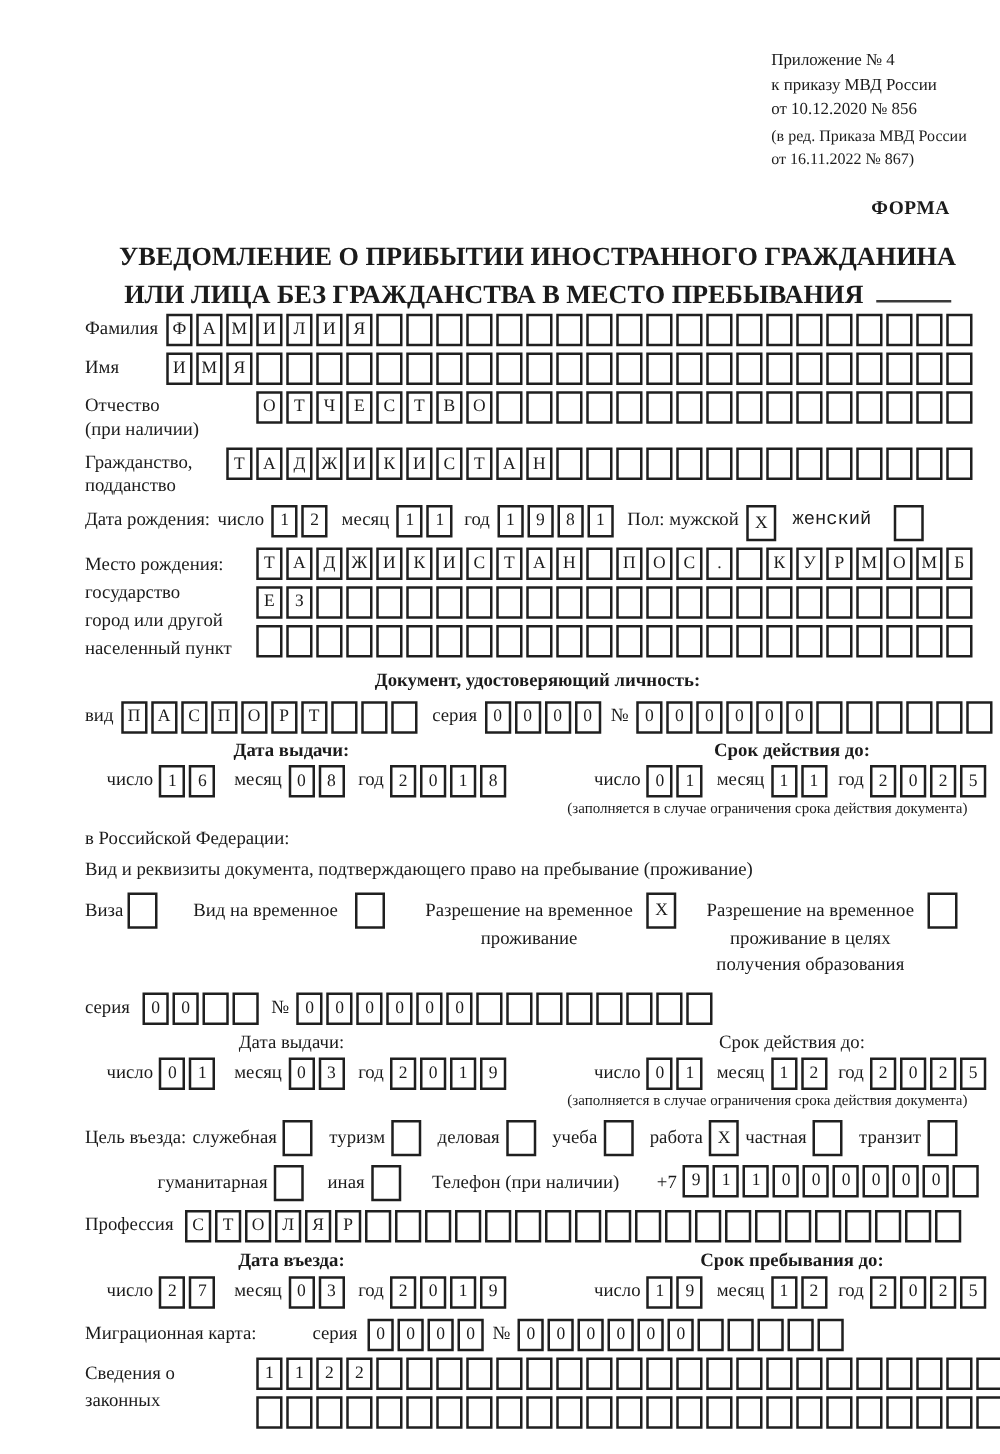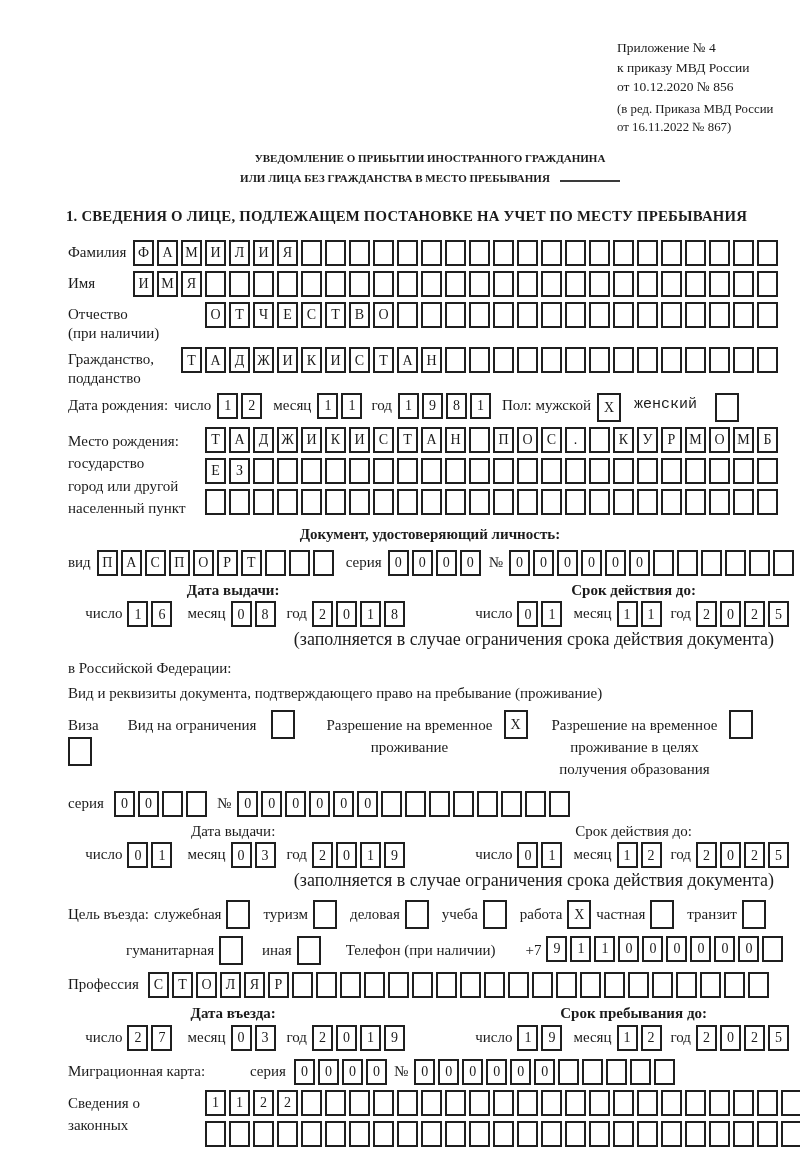--- a/index.html
+++ b/index.html
@@ -10,21 +10,21 @@
     padding:38px 8px 0 68px;
     font-family:"Liberation Serif","DejaVu Serif",serif;
     color:#1b1b1b;font-size:15px;line-height:1.25;
     background:#ffffff;
   }
   
   .appendix{margin-left:549px;width:190px;font-size:13.5px;line-height:1.45;}
   .appendix .amend{font-size:12.8px;margin-top:4px;line-height:1.4;}
   .forma{text-align:right;padding-right:32px;font-weight:bold;font-size:15.5px;margin-top:20px;letter-spacing:.5px;}
   
-  .title{text-align:center;font-weight:bold;font-size:11px;margin-top:14px;line-height:1.45;}
+  .title{text-align:center;font-weight:bold;font-size:21px;margin-top:14px;line-height:1.45;}
   .title-underline{display:inline-block;width:60px;border-bottom:2px solid #3a3a3a;height:14px;margin-left:10px;}
   .section-heading{font-weight:bold;font-size:14.8px;margin:20px 0 14px -2px;letter-spacing:.2px;}
   
   .row{display:flex;align-items:flex-start;margin-bottom:5px;}
   .lbl{flex:none;}
   .cells{display:flex;flex-wrap:nowrap;}
   .cell{
     flex:none;box-sizing:border-box;
     width:21px;height:26px;margin-right:3px;
     border:2px solid #1f1f1f;
@@ -44,21 +44,21 @@
   .w-reps{width:112px;}
   .inline-lbl{margin:3px 6px 0 0;}
   .mt3{margin-top:3px;}
   
   .dates-row{display:flex;margin-bottom:2px;justify-content:flex-end;}
   .date-group{display:flex;flex-direction:column;}
   .date-heading{text-align:center;font-weight:bold;margin-bottom:2px;}
   .date-heading.plain{font-weight:normal;}
   .date-line{display:flex;align-items:flex-start;}
   .date-line .t{margin:3px 5px 0 0;}
-  .note{font-size:18px;text-align:right;padding-right:18px;margin:-1px 0 8px 0;}
+  .note{font-size:12px;text-align:right;padding-right:18px;margin:-1px 0 8px 0;}
   
   .chkrow{display:flex;align-items:flex-start;margin:8px 0 10px 0;}
   .chkitem{display:flex;align-items:flex-start;}
   .chkitem .txt{margin:5px 8px 0 0;text-align:center;line-height:1.45;}
   .purpose-row{display:flex;align-items:flex-start;margin-bottom:7px;}
   .purpose-row .t{margin:5px 5px 0 0;}
   .purpose-row .chk{margin-right:10px;}
   .center-head{text-align:center;font-weight:bold;margin:4px 0 6px 0;}
   .plain-line{margin:6px 0 6px 0;}
 </style>
@@ -70,29 +70,29 @@
   <div class="appendix">
     <div>Приложение № 4</div>
     <div>к приказу МВД России</div>
     <div>от 10.12.2020 № 856</div>
     <div class="amend">
       <div>(в ред. Приказа МВД России</div>
       <div>от 16.11.2022 № 867)</div>
     </div>
   </div>
 
+  <div class="forma">ФОРМА</div>
 
   <div class="title">
     <div>УВЕДОМЛЕНИЕ О ПРИБЫТИИ ИНОСТРАННОГО ГРАЖДАНИНА</div>
     <div>
       <span>ИЛИ ЛИЦА БЕЗ ГРАЖДАНСТВА В МЕСТО ПРЕБЫВАНИЯ</span><span class="title-underline"></span>
     </div>
   </div>
 
-  <div class="section-heading">1. СВЕДЕНИЯ О ЛИЦЕ, ПОДЛЕЖАЩЕМ ПОСТАНОВКЕ НА УЧЕТ ПО МЕСТУ ПРЕБЫВАНИЯ</div>
 
   <div class="row">
     <div class="lbl w-name mt3">Фамилия</div>
     <div class="cells">
         <span class="cell">Ф</span>
         <span class="cell">А</span>
         <span class="cell">М</span>
         <span class="cell">И</span>
         <span class="cell">Л</span>
         <span class="cell">И</span>
@@ -423,28 +423,28 @@
           </div>
       </div>
     </div>
   </div>
   <div class="note">(заполняется в случае ограничения срока действия документа)</div>
 
   <div class="plain-line">в Российской Федерации:</div>
   <div class="plain-line">Вид и реквизиты документа, подтверждающего право на пребывание (проживание)</div>
 
   <div class="chkrow">
-    <div class="chkitem" style="margin-right:26px;flex-direction:column;">
+    <div class="chkitem" style="margin-right:26px;">
       <span class="txt" style="margin-right:3px;">Виза</span>
       <div class="cells chk">
           <span class="cell"></span>
         </div>
     </div>
     <div class="chkitem" style="margin-right:26px;">
-      <span class="txt" style="margin-right:14px;">Вид на ограничения</span>
+      <span class="txt" style="margin-right:14px;">Вид на временное</span>
       <div class="cells chk">
           <span class="cell"></span>
         </div>
     </div>
     <div class="chkitem" style="margin-right:18px;">
       <span class="txt" style="width:172px;">
         <span>Разрешение на временное</span><br>
         <span>проживание</span>
       </span>
       <div class="cells chk">

